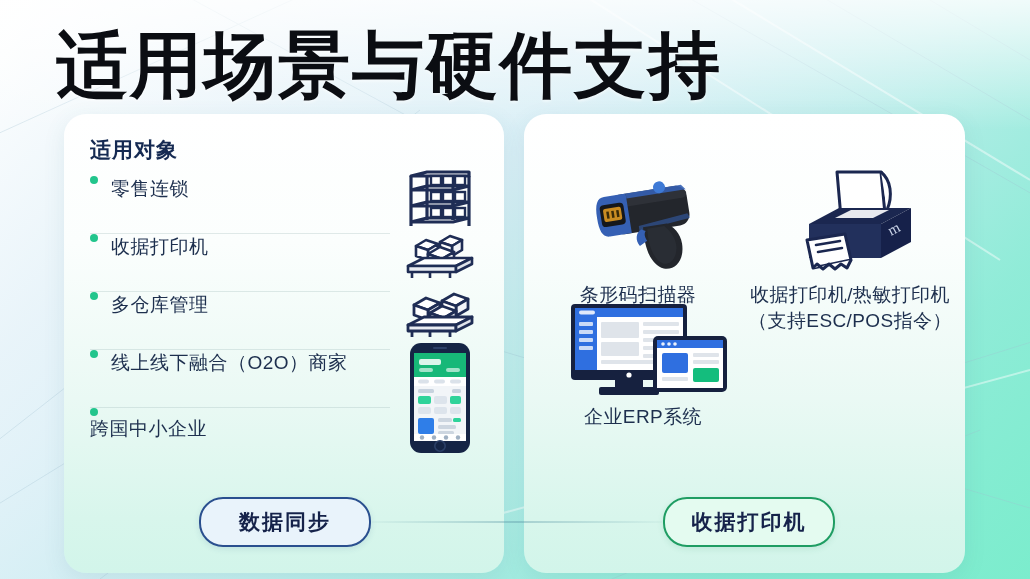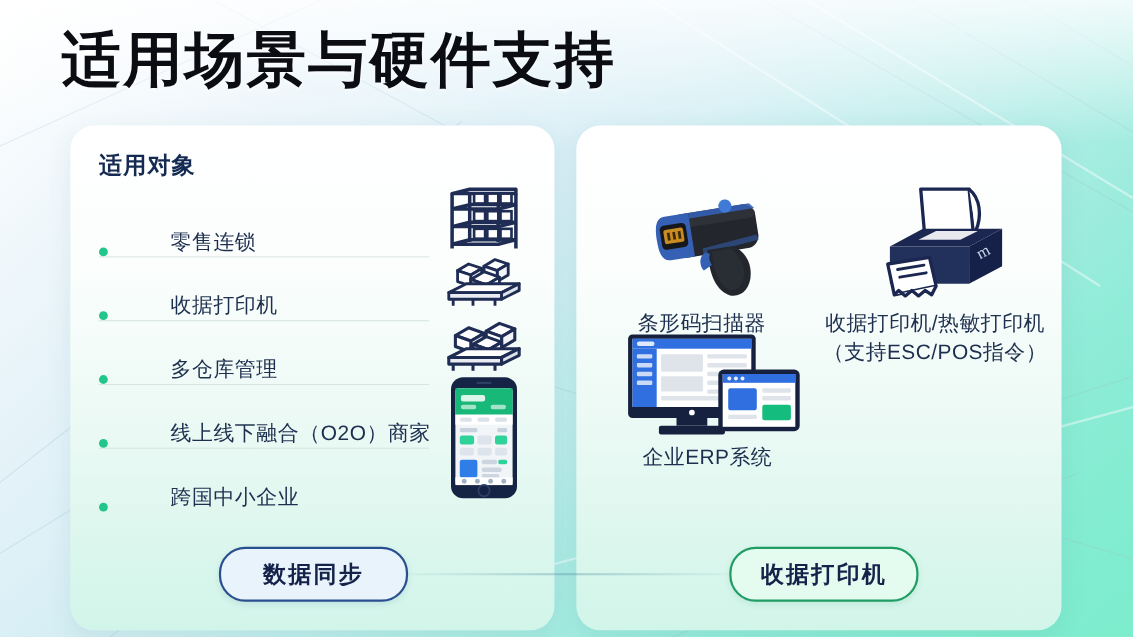--- a/index.html
+++ b/index.html
@@ -37,21 +37,21 @@
     height: 130px;
     background: linear-gradient(to bottom, rgba(255,255,255,0.80), rgba(255,255,255,0));
     pointer-events: none;
   }
 
   
   .page-title {
     position: absolute;
     left: 56px;
     top: 24px;
-    font-size: 54px;
+    font-size: 72px;
     font-weight: bold;
     color: #0b0d12;
     letter-spacing: 2px;
     line-height: 1.15;
     text-shadow: 0 2px 3px rgba(255,255,255,0.55);
     white-space: nowrap;
   }
 
   
   .card {
@@ -80,25 +80,24 @@
   .list {
     position: absolute;
     left: 26px;
     top: 62px;
     width: 300px;
   }
   .list-item {
     position: relative;
     height: 57px;
     display: flex;
-    align-items: flex-end;
+    align-items: flex-start;
     border-bottom: 1px solid rgba(150,178,180,0.28);
-    gap: 44px;
-  }
-  .list-item:last-child { border-bottom: none; }
+  }
+  .list-item:last-child { border-bottom: none; flex-direction: column; }
   .bullet {
     width: 8px;
     height: 8px;
     border-radius: 50%;
     background: #22c58c;
     margin-right: 13px;
     flex: 0 0 auto;
   }
   .list-label {
     font-size: 19px;

